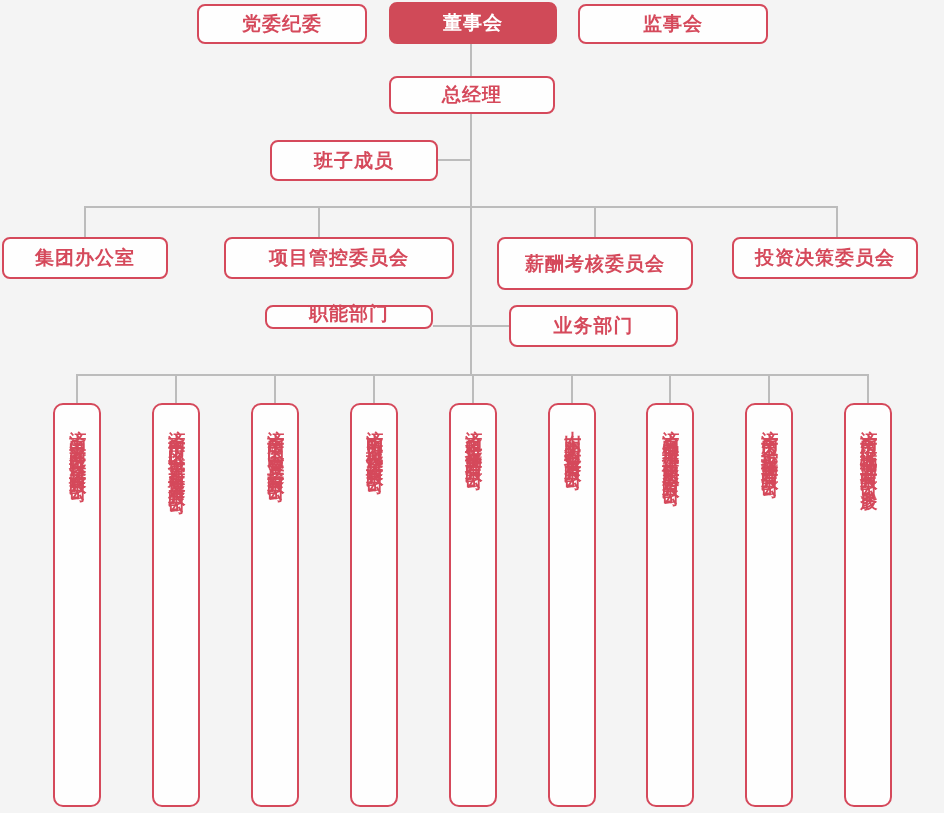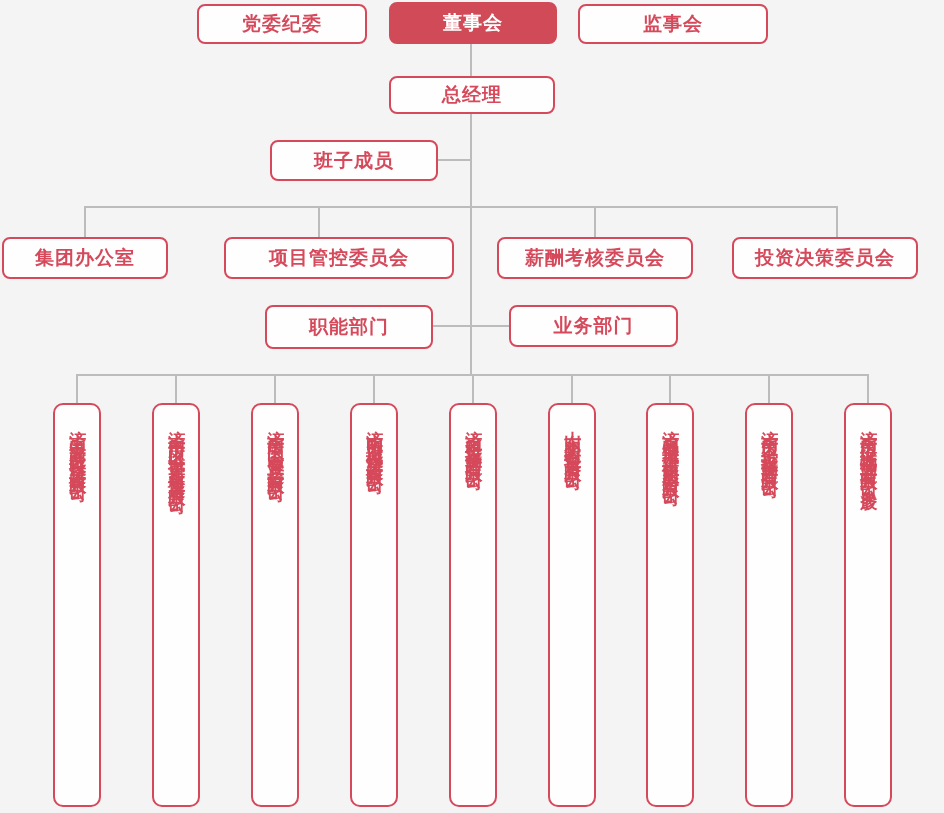--- a/index.html
+++ b/index.html
@@ -113,28 +113,28 @@
   <div class="node" style="left:270px; top:140px; width:168px; height:41px;">
     <span>班子成员</span>
   </div>
 
   <div class="node" style="left:2px; top:237px; width:166px; height:42px;text-align:center;">
     <span>集团办公室</span>
   </div>
   <div class="node" style="left:224px; top:237px; width:230px; height:42px;">
     <span>项目管控委员会</span>
   </div>
-  <div class="node" style="left:497px; top:237px; width:196px; height:42px;">
+  <div class="node" style="left:497px; top:237px; width:196px; height:53px;">
     <span>薪酬考核委员会</span>
   </div>
   <div class="node" style="left:732px; top:237px; width:186px; height:42px;">
     <span>投资决策委员会</span>
   </div>
 
-  <div class="node" style="left:265px; top:305px; width:168px; height:44px;">
+  <div class="node" style="left:265px; top:305px; width:168px; height:24px;align-items:flex-end;">
     <span>职能部门</span>
   </div>
   <div class="node" style="left:509px; top:305px; width:169px; height:42px;">
     <span>业务部门</span>
   </div>
 
   <div class="company" style="left:53px;">
     <span>济南中央商务区投资建设有限公司</span>
   </div>
   <div class="company" style="left:152px;">

